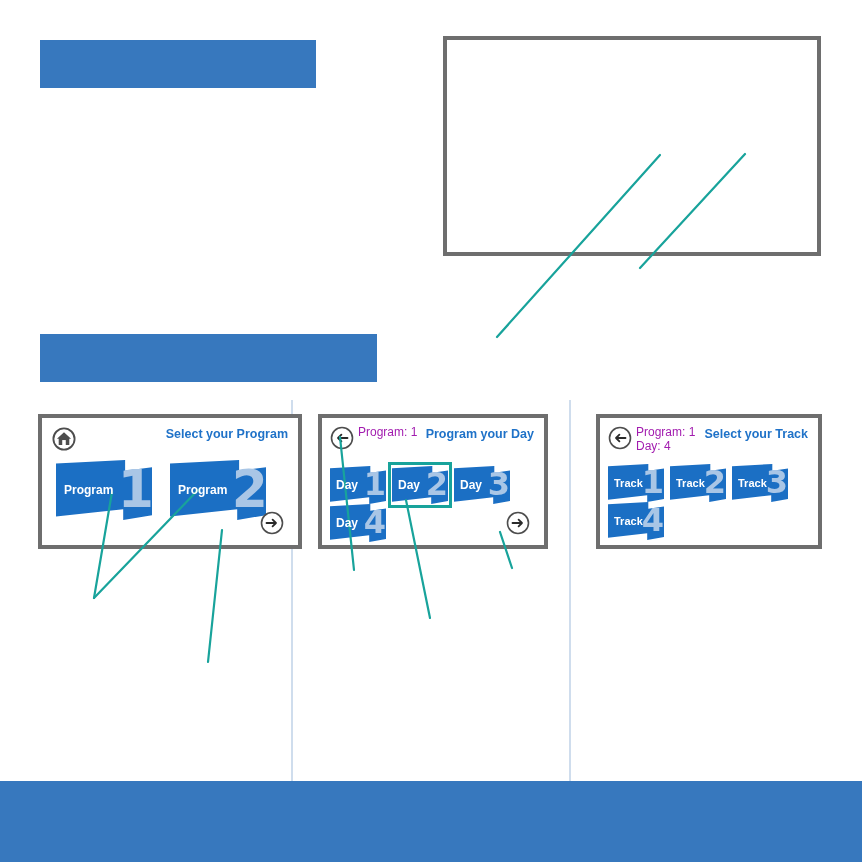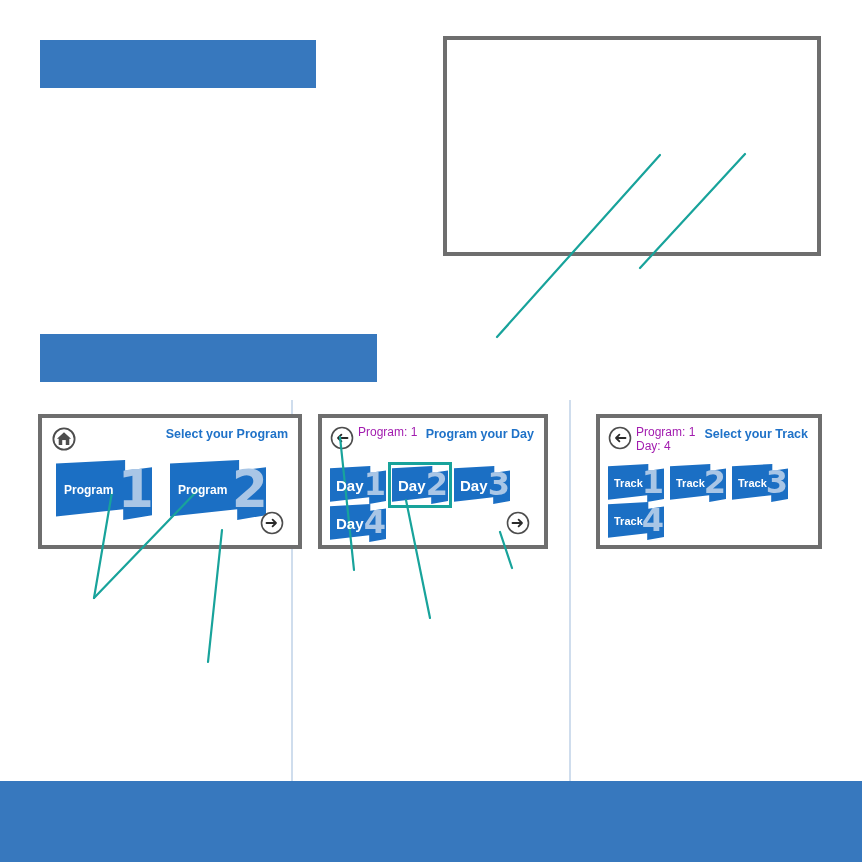--- a/index.html
+++ b/index.html
@@ -67,21 +67,21 @@
   .tile.sel-ring{outline:3px solid #18a39b;outline-offset:1px;}
 
   
   #prog-row{left:14px;top:42px;}
   #prog-row .tile{width:96px;height:60px;margin-right:18px;}
   #prog-row .tile .label{font-size:12px;}
   #prog-row .tile .bignum{font-size:52px;right:-2px;}
 
   
   .smallrow .tile{width:56px;height:38px;margin-right:6px;}
-  .smallrow .tile .label{font-size:15px;left:6px;}
+  .smallrow .tile .label{font-size:12px;left:6px;}
   .smallrow .tile .bignum{font-size:32px;right:0px;}
   #day-row{left:8px;top:48px;}
   #track-row{left:8px;top:46px;}
   #track-row .tile .label{font-size:11px;}
 
   
   .clip-a{clip-path:polygon(0 6%, 72% 0%, 72% 18%, 100% 12%, 100% 92%, 70% 100%, 70% 82%, 0 94%);}
 
   
   #annot{left:0;top:0;width:862px;height:862px;pointer-events:none;}

